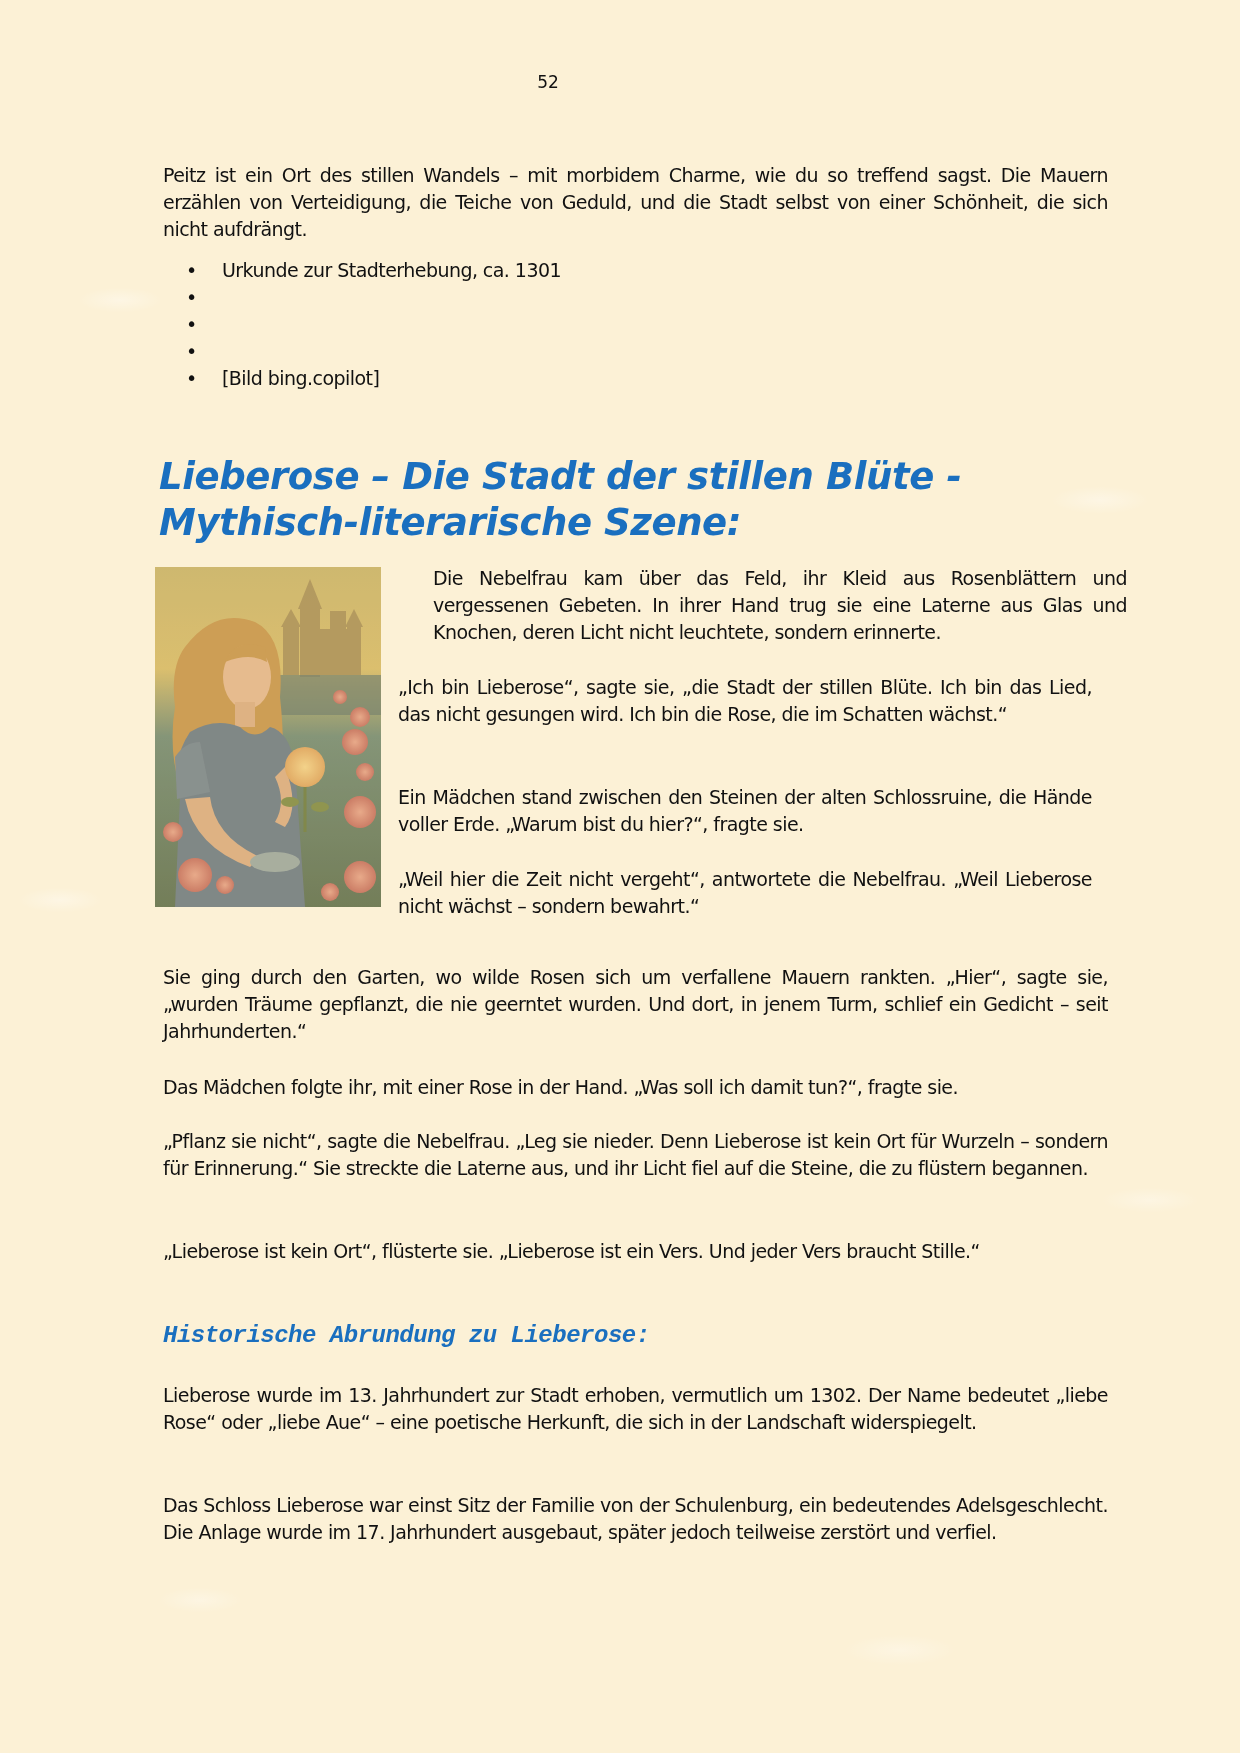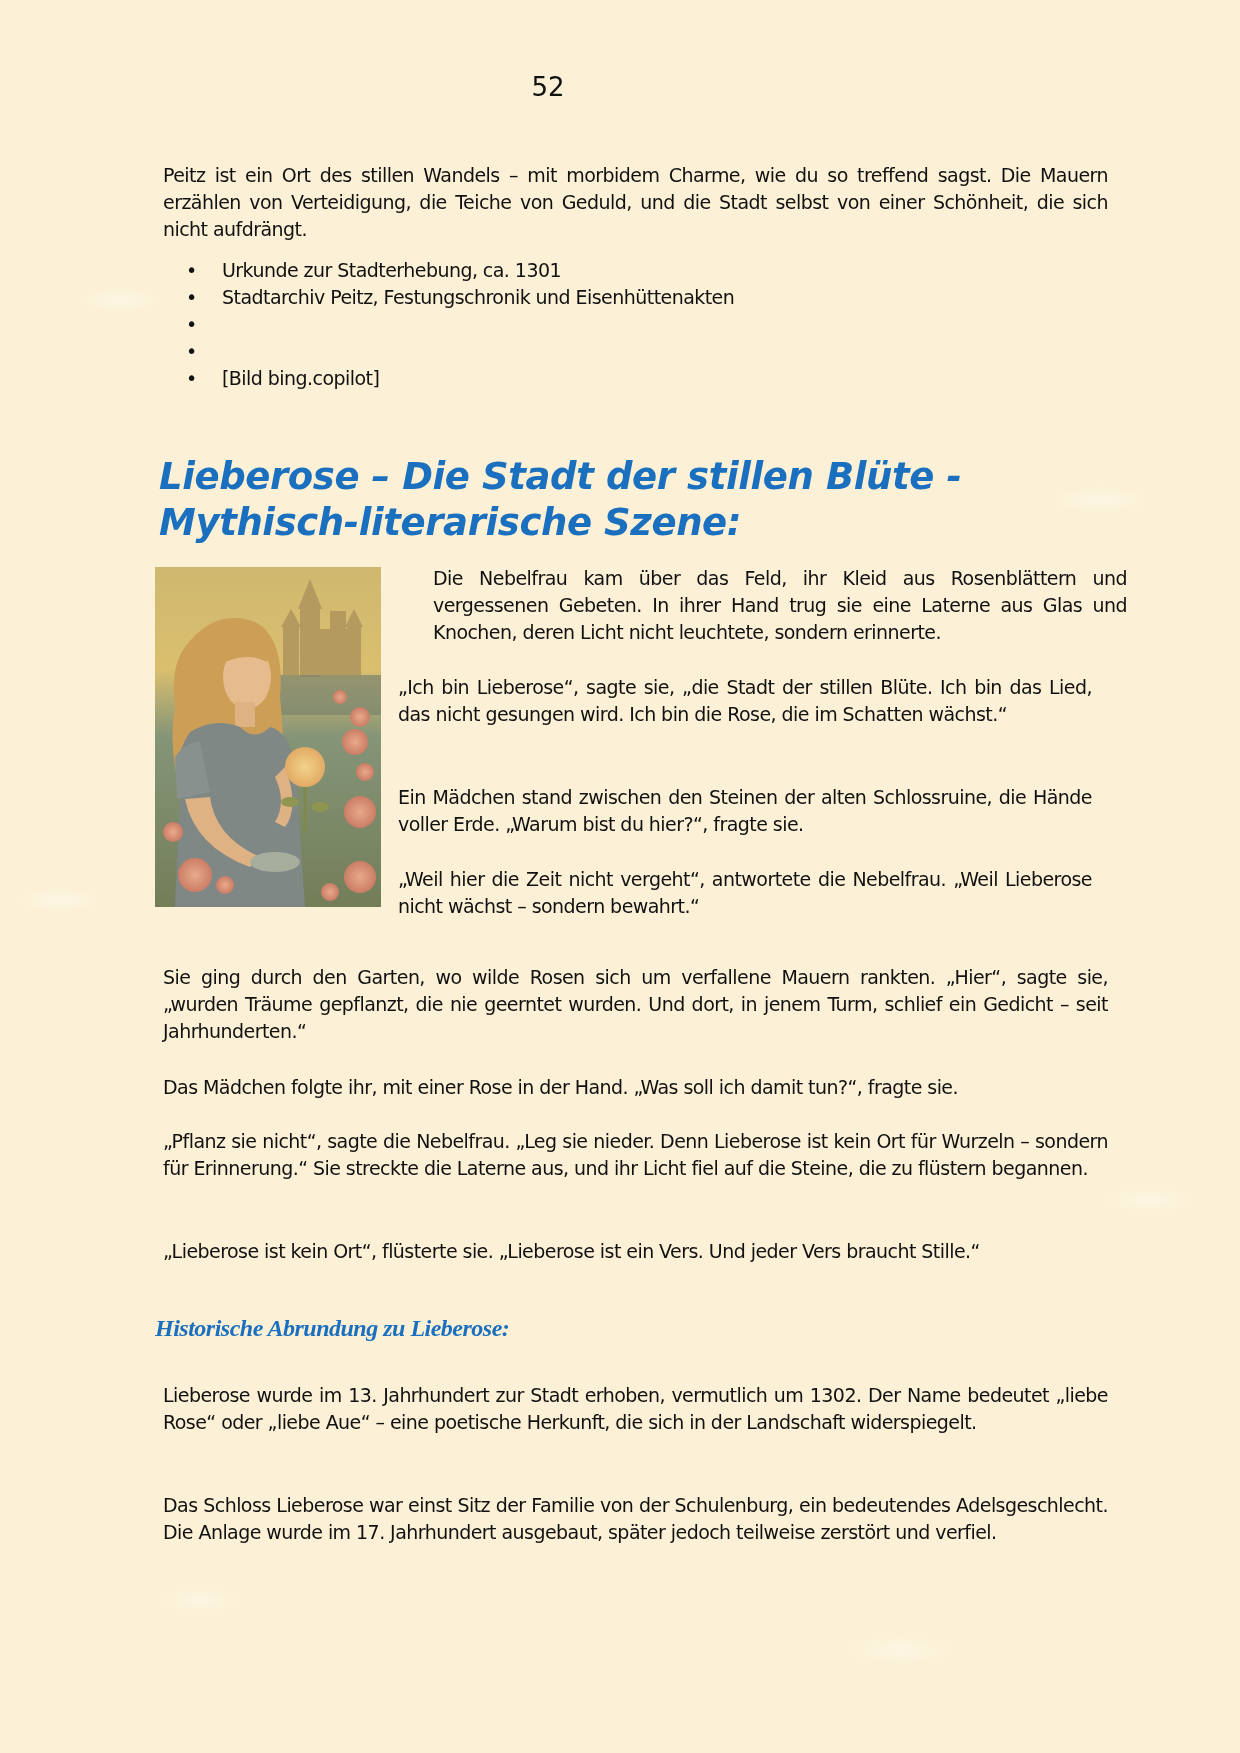--- a/index.html
+++ b/index.html
@@ -11,55 +11,55 @@
       radial-gradient(ellipse 70px 20px at 1100px 500px, rgba(255,255,255,0.35), transparent 70%),
       radial-gradient(ellipse 60px 18px at 60px 900px, rgba(255,255,255,0.35), transparent 70%),
       radial-gradient(ellipse 70px 18px at 1150px 1200px, rgba(255,255,255,0.3), transparent 70%),
       radial-gradient(ellipse 60px 18px at 200px 1600px, rgba(255,255,255,0.3), transparent 70%),
       radial-gradient(ellipse 80px 22px at 900px 1650px, rgba(255,255,255,0.3), transparent 70%);
     font-family: "DejaVu Sans", sans-serif;
     color: #111;
   }
   .page-number {
     position: absolute; top: 72px; left: 0; width: 1096px; text-align: center;
-    font-size: 26px; color: #111;
+    font-size: 17px; color: #111;
   }
   .text {
     font-family: "DejaVu Sans", sans-serif;
     font-size: 19px; line-height: 27px; letter-spacing: -0.55px;
     word-spacing: 0px;
   }
   .justify { text-align: justify; }
   .block { position: absolute; left: 147px; width: 945px; margin: 16px; }
   .refs { position: absolute; left: 186px; top: 257px; margin: 0; padding: 0; list-style: none; }
   .refs li { position: relative; padding-left: 36px; height: 27px; }
   .refs li .bullet { position: absolute; left: 0; top: 0; }
   .h1 {
     position: absolute; left: 147px; top: 442px; width: 960px; margin: 12px;
     font-family: "DejaVu Sans", sans-serif; font-weight: bold; font-style: italic;
     color: #1a6fbf; font-size: 37px; line-height: 46px; letter-spacing: -0.4px;
   }
   .h2 {
-    position: absolute; left: 147px; top: 1305px; margin: 8px;
-    font-family: Liberation Serif, serif; font-weight: bold; font-style: italic;
+    position: absolute; left: 147px; top: 1305px; margin: 16px;
+    font-family: Liberation Mono, monospace; font-weight: bold; font-style: italic;
     color: #1a6fbf; font-size: 24px; line-height: 30px; letter-spacing: -0.5px;
   }
   .figure { position: absolute; left: 155px; top: 567px; width: 226px; height: 340px; }
   .col { position: absolute; left: 398px; width: 694px; margin: 0; }
 </style>
 </head>
 <body>
 
 <div class="page-number">52</div>
 
 <p class="block text justify" style="top:146px;">Peitz ist ein Ort des stillen Wandels – mit morbidem Charme, wie du so treffend sagst. Die Mauern erzählen von Verteidigung, die Teiche von Geduld, und die Stadt selbst von einer Schönheit, die sich nicht aufdrängt.</p>
 
 <ul class="refs text">
   <li><span class="bullet">•</span><span>Urkunde zur Stadterhebung, ca. 1301</span></li>
-  <li><span class="bullet">•</span><span>Stadtarchiv Peitz, Festungschronik und Eisenhüttenakten</span></li>
+  <li><span class="bullet">•</span></li>
   <li><span class="bullet">•</span></li>
   <li><span class="bullet">•</span></li>
   <li><span class="bullet">•</span><span>[Bild bing.copilot]</span></li>
 </ul>
 
 <h1 class="h1">Lieberose – Die Stadt der stillen Blüte - Mythisch-literarische Szene:</h1>
 
 <div class="figure">
   <svg width="226" height="340" viewBox="0 0 226 340" xmlns="http://www.w3.org/2000/svg">
     <defs>

